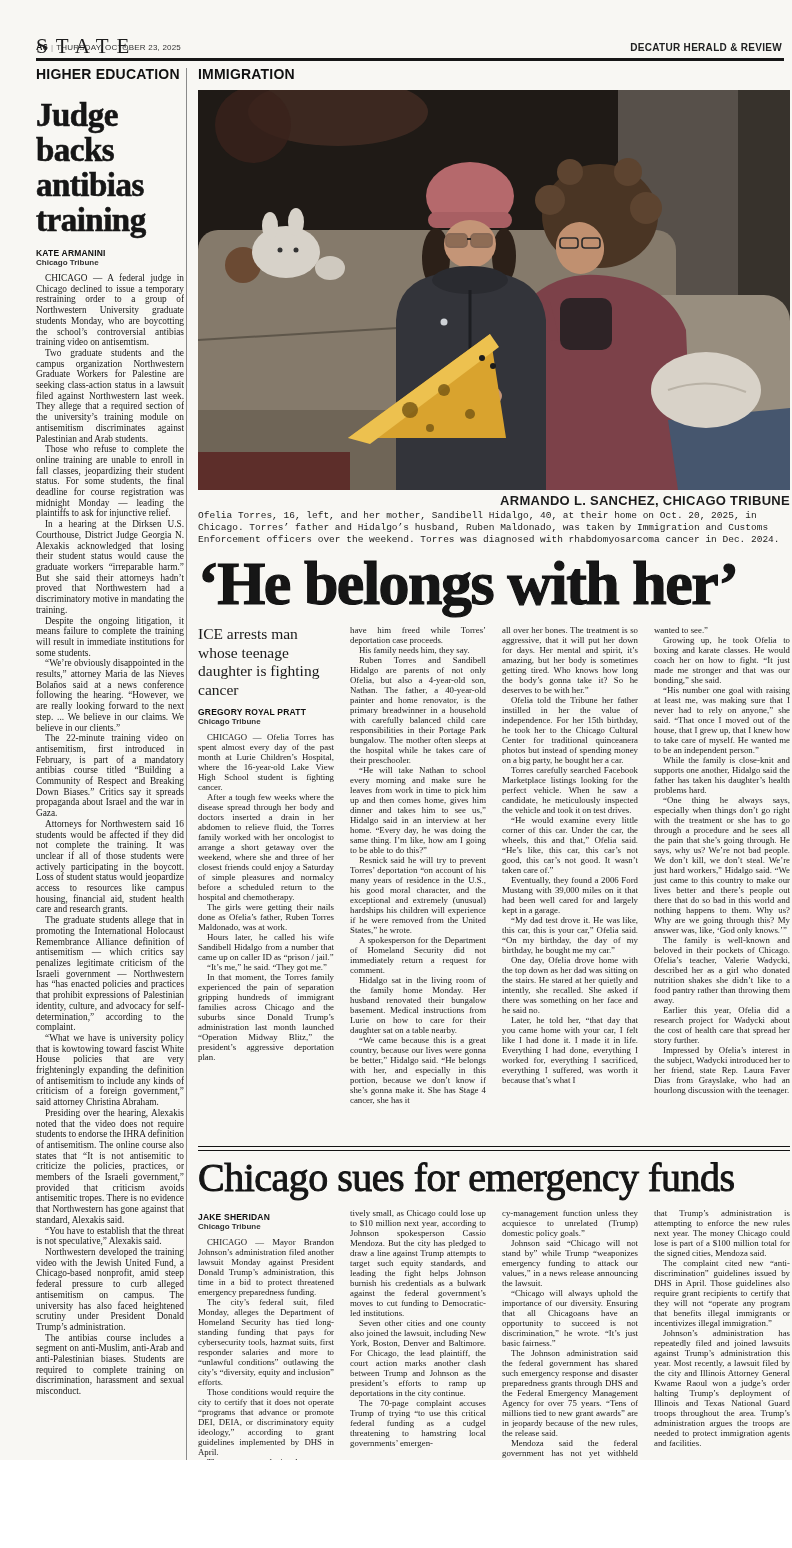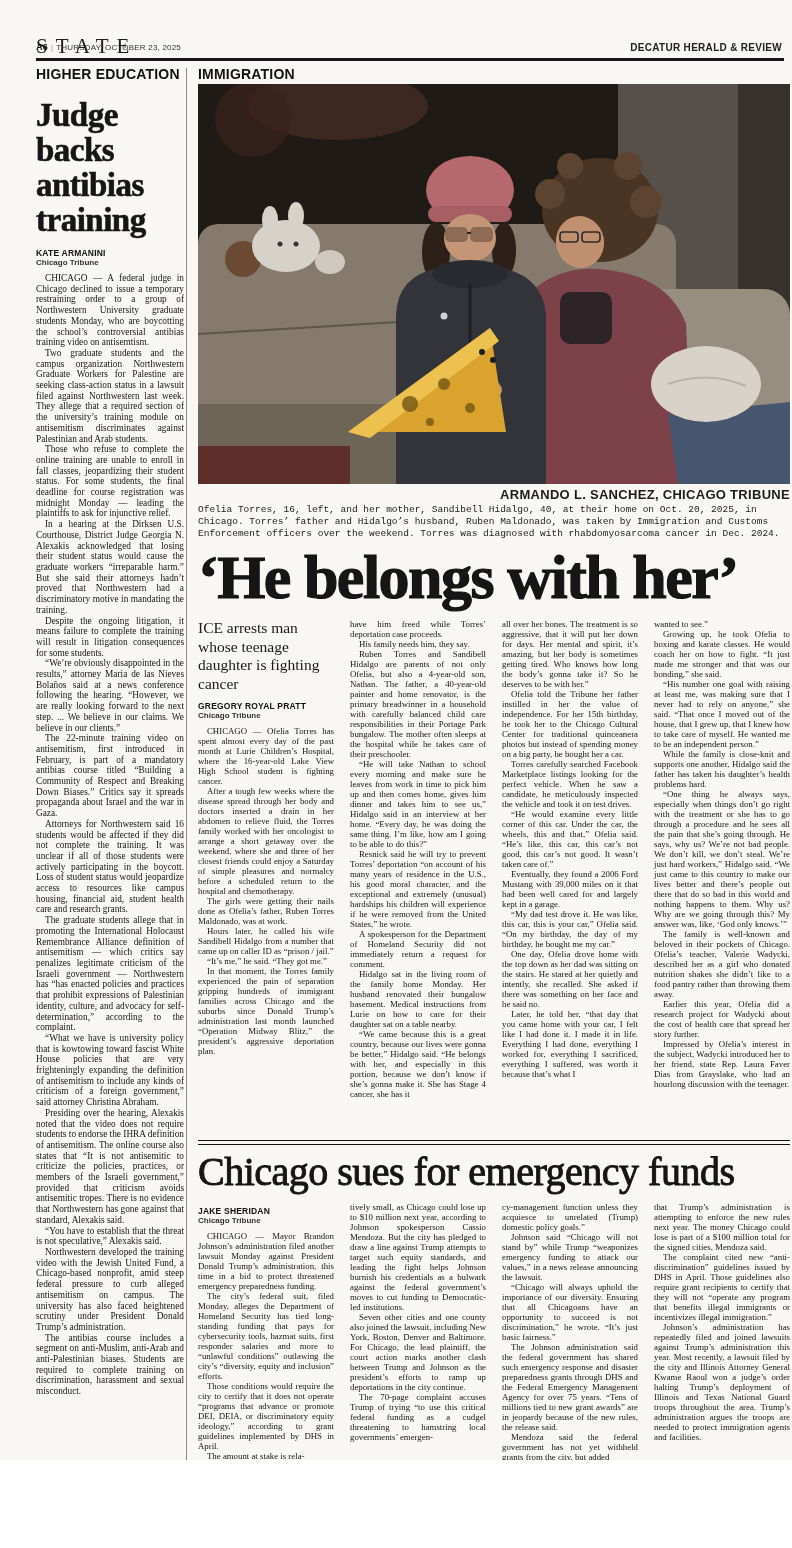--- a/index.html
+++ b/index.html
@@ -12,21 +12,21 @@
   .mh-left .pg{font-weight:bold;color:#111;font-size:9px;}
   .mh-left .sep{color:#999;margin:0 3px;}
   .mh-center{position:absolute;left:0;right:0;top:0;text-align:left;
              font-size:21px;letter-spacing:8px;color:#1d1d1d;font-weight:500;}
   .mh-right{position:absolute;right:0;top:8px;font-family:"Liberation Sans","DejaVu Sans",sans-serif;
             font-size:10px;font-weight:bold;color:#222;letter-spacing:.3px;}
   .thick-rule{position:absolute;left:36px;right:8px;top:58px;height:3px;background:#171717;}
   .v-rule{position:absolute;left:186px;top:68px;height:1468px;width:1px;background:#8a8a8a;}
   
   .kicker{font-family:"Liberation Sans","DejaVu Sans",sans-serif;font-weight:800;
-          font-size:14px;letter-spacing:.2px;color:#111;height:18px;}
+          font-size:14px;letter-spacing:.2px;color:#111;height:18px;margin-bottom:6px;}
   .byline{margin:4px 0 6px 0;}
   .by-name{font-family:"Liberation Sans","DejaVu Sans",sans-serif;font-weight:bold;
            font-size:8.5px;color:#111;letter-spacing:.2px;}
   .by-org{font-family:"Liberation Sans","DejaVu Sans",sans-serif;font-weight:bold;
           font-size:8px;color:#333;}
   
   .left-col{position:absolute;left:36px;top:66px;width:148px;}
   .lh{font-size:33px;line-height:35px;font-weight:bold;margin:14px 0 10px 0;
       letter-spacing:-.5px;-webkit-text-stroke:.6px #141414;}
   .body p{margin:0;text-indent:9px;text-align:justify;}
@@ -75,21 +75,21 @@
     <h1 class="lh">Judge backs antibias training</h1>
     <div class="byline">
       <div class="by-name">KATE ARMANINI</div>
       <div class="by-org">Chicago Tribune</div>
     </div>
     <div class="body leftbody">
         <p>CHICAGO — A federal judge in Chicago declined to issue a temporary restraining order to a group of Northwestern University graduate students Monday, who are boycotting the school’s controversial antibias training video on antisemtism.</p>
         <p>Two graduate students and the campus organization Northwestern Graduate Workers for Palestine are seeking class-action status in a lawsuit filed against Northwestern last week. They allege that a required section of the university’s training module on antisemitism discriminates against Palestinian and Arab students.</p>
         <p>Those who refuse to complete the online training are unable to enroll in fall classes, jeopardizing their student status. For some students, the final deadline for course registration was midnight Monday — leading the plaintiffs to ask for injunctive relief.</p>
         <p>In a hearing at the Dirksen U.S. Courthouse, District Judge Georgia N. Alexakis acknowledged that losing their student status would cause the graduate workers “irreparable harm.” But she said their attorneys hadn’t proved that Northwestern had a discriminatory motive in mandating the training.</p>
-        <p>Despite the ongoing litigation, it means failure to complete the training will result in litigation consequences for some students.</p>
+        <p>Despite the ongoing litigation, it means failure to complete the training will result in immediate institutions for some students.</p>
         <p>“We’re obviously disappointed in the results,” attorney Maria de las Nieves Bolaños said at a news conference following the hearing. “However, we are really looking forward to the next step. ... We believe in our claims. We believe in our clients.”</p>
         <p>The 22-minute training video on antisemitism, first introduced in February, is part of a mandatory antibias course titled “Building a Community of Respect and Breaking Down Biases.” Critics say it spreads propaganda about Israel and the war in Gaza.</p>
         <p>Attorneys for Northwestern said 16 students would be affected if they did not complete the training. It was unclear if all of those students were actively participating in the boycott. Loss of student status would jeopardize access to resources like campus housing, financial aid, student health care and research grants.</p>
         <p>The graduate students allege that in promoting the International Holocaust Remembrance Alliance definition of antisemitism — which critics say penalizes legitimate criticism of the Israeli government — Northwestern has “has enacted policies and practices that prohibit expressions of Palestinian identity, culture, and advocacy for self-determination,” according to the complaint.</p>
         <p>“What we have is university policy that is kowtowing toward fascist White House policies that are very frighteningly expanding the definition of antisemitism to include any kinds of criticism of a foreign government,” said attorney Christina Abraham.</p>
         <p>Presiding over the hearing, Alexakis noted that the video does not require students to endorse the IHRA definition of antisemitism. The online course also states that “It is not antisemitic to criticize the policies, practices, or members of the Israeli government,” provided that criticism avoids antisemitic tropes. There is no evidence that Northwestern has gone against that standard, Alexakis said.</p>
         <p>“You have to establish that the threat is not speculative,” Alexakis said.</p>
         <p>Northwestern developed the training video with the Jewish United Fund, a Chicago-based nonprofit, amid steep federal pressure to curb alleged antisemitism on campus. The university has also faced heightened scrutiny under President Donald Trump’s administration.</p>
         <p>The antibias course includes a segment on anti-Muslim, anti-Arab and anti-Palestinian biases. Students are required to complete training on discrimination, harassment and sexual misconduct.</p>
       </div>

